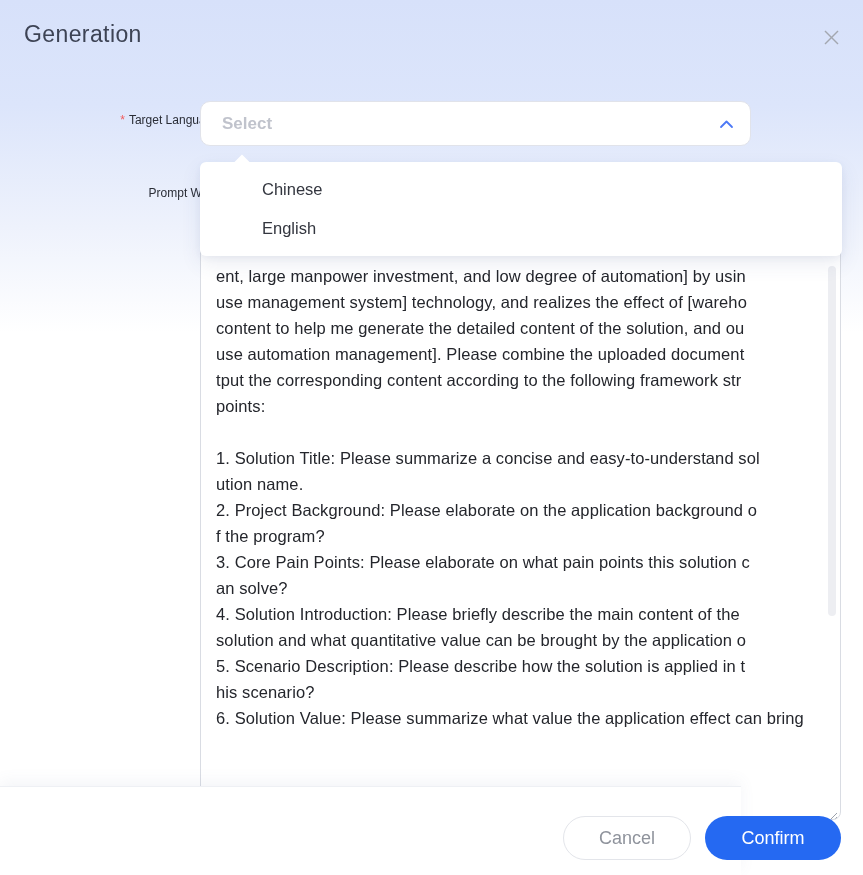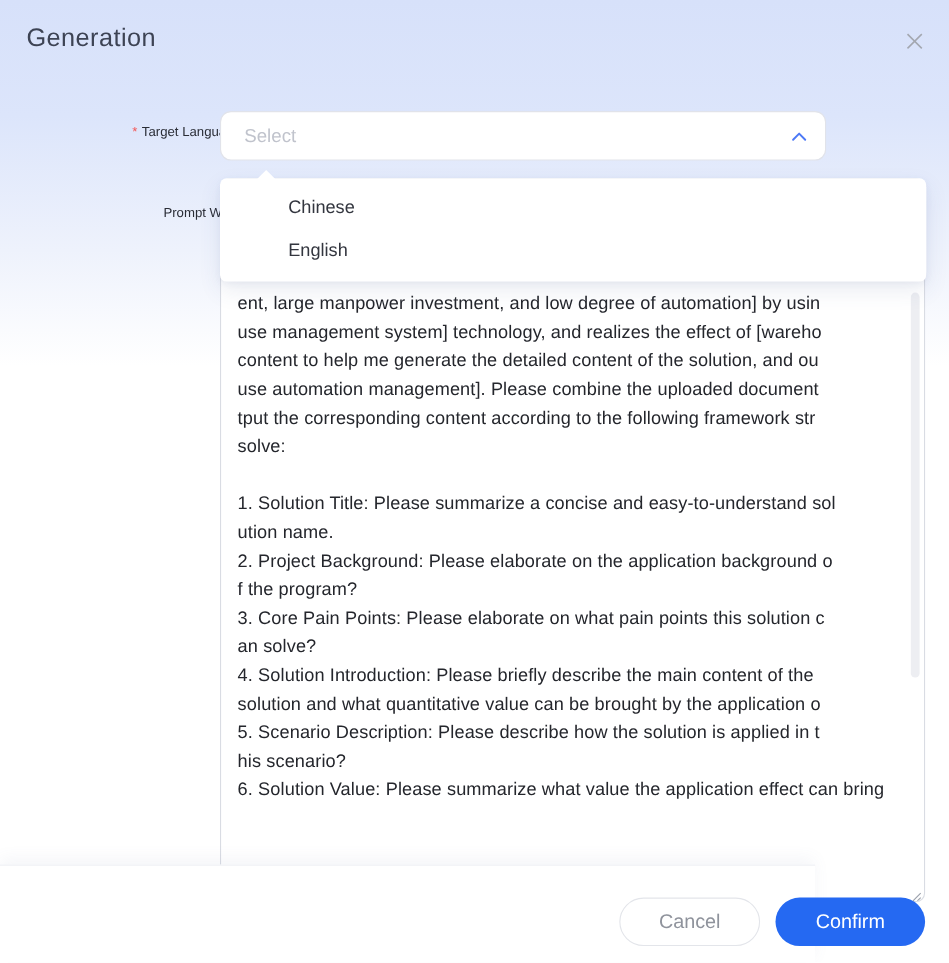--- a/index.html
+++ b/index.html
@@ -29,21 +29,21 @@
     position:absolute; left:0; width:183px; text-align:right;
     font-size:12px; font-weight:500; color:#2a2d36;margin-left:36px;
   }
   .lbl-lang{ top:113px; }
   .lbl-prompt{ top:186px; }
   .req{ color:var(--asterisk-red,#f25b5b); margin-right:4px; font-weight:400; }
   
   .select-box{
     position:absolute; left:200px; top:101px; width:551px; height:45px;
     background:#fff; border:1px solid #e1e3ea; border-radius:10px;
-    display:flex; align-items:center; padding:0 16px 0 21px; cursor:pointer;
+    display:flex; align-items:center; padding:0 16px 0 21px; cursor:pointer;font-weight:bold;
   }
   .select-placeholder{
     flex:1; font-size:17px; color:#c0c3cc;
   }
   .select-box .chev{ display:flex; align-items:center; }
   
   .dropdown{
     position:absolute; left:200px; top:162px; width:642px;
     background:#fff; border-radius:6px; padding:8px 0;
     box-shadow:0 8px 20px rgba(60,80,140,.10), 0 2px 6px rgba(60,80,140,.06);
@@ -123,21 +123,21 @@
   <div class="lbl lbl-prompt">Prompt Word</div>
 
   <div class="ta">
     <div class="ta-content">
 
     <div class="ta-line">ent, large manpower investment, and low degree of automation] by usin</div>
         <div class="ta-line">use management system] technology, and realizes the effect of [wareho</div>
         <div class="ta-line">content to help me generate the detailed content of the solution, and ou</div>
         <div class="ta-line">use automation management]. Please combine the uploaded document</div>
         <div class="ta-line">tput the corresponding content according to the following framework str</div>
-        <div class="ta-line">solve:</div>
+        <div class="ta-line">points:</div>
         <div class="ta-line"></div>
         <div class="ta-line">1. Solution Title: Please summarize a concise and easy-to-understand sol</div>
         <div class="ta-line">ution name.</div>
         <div class="ta-line">2. Project Background: Please elaborate on the application background o</div>
         <div class="ta-line">f the program?</div>
         <div class="ta-line">3. Core Pain Points: Please elaborate on what pain points this solution c</div>
         <div class="ta-line">an solve?</div>
         <div class="ta-line">4. Solution Introduction: Please briefly describe the main content of the</div>
         <div class="ta-line">solution and what quantitative value can be brought by the application o</div>
         <div class="ta-line">5. Scenario Description: Please describe how the solution is applied in t</div>

